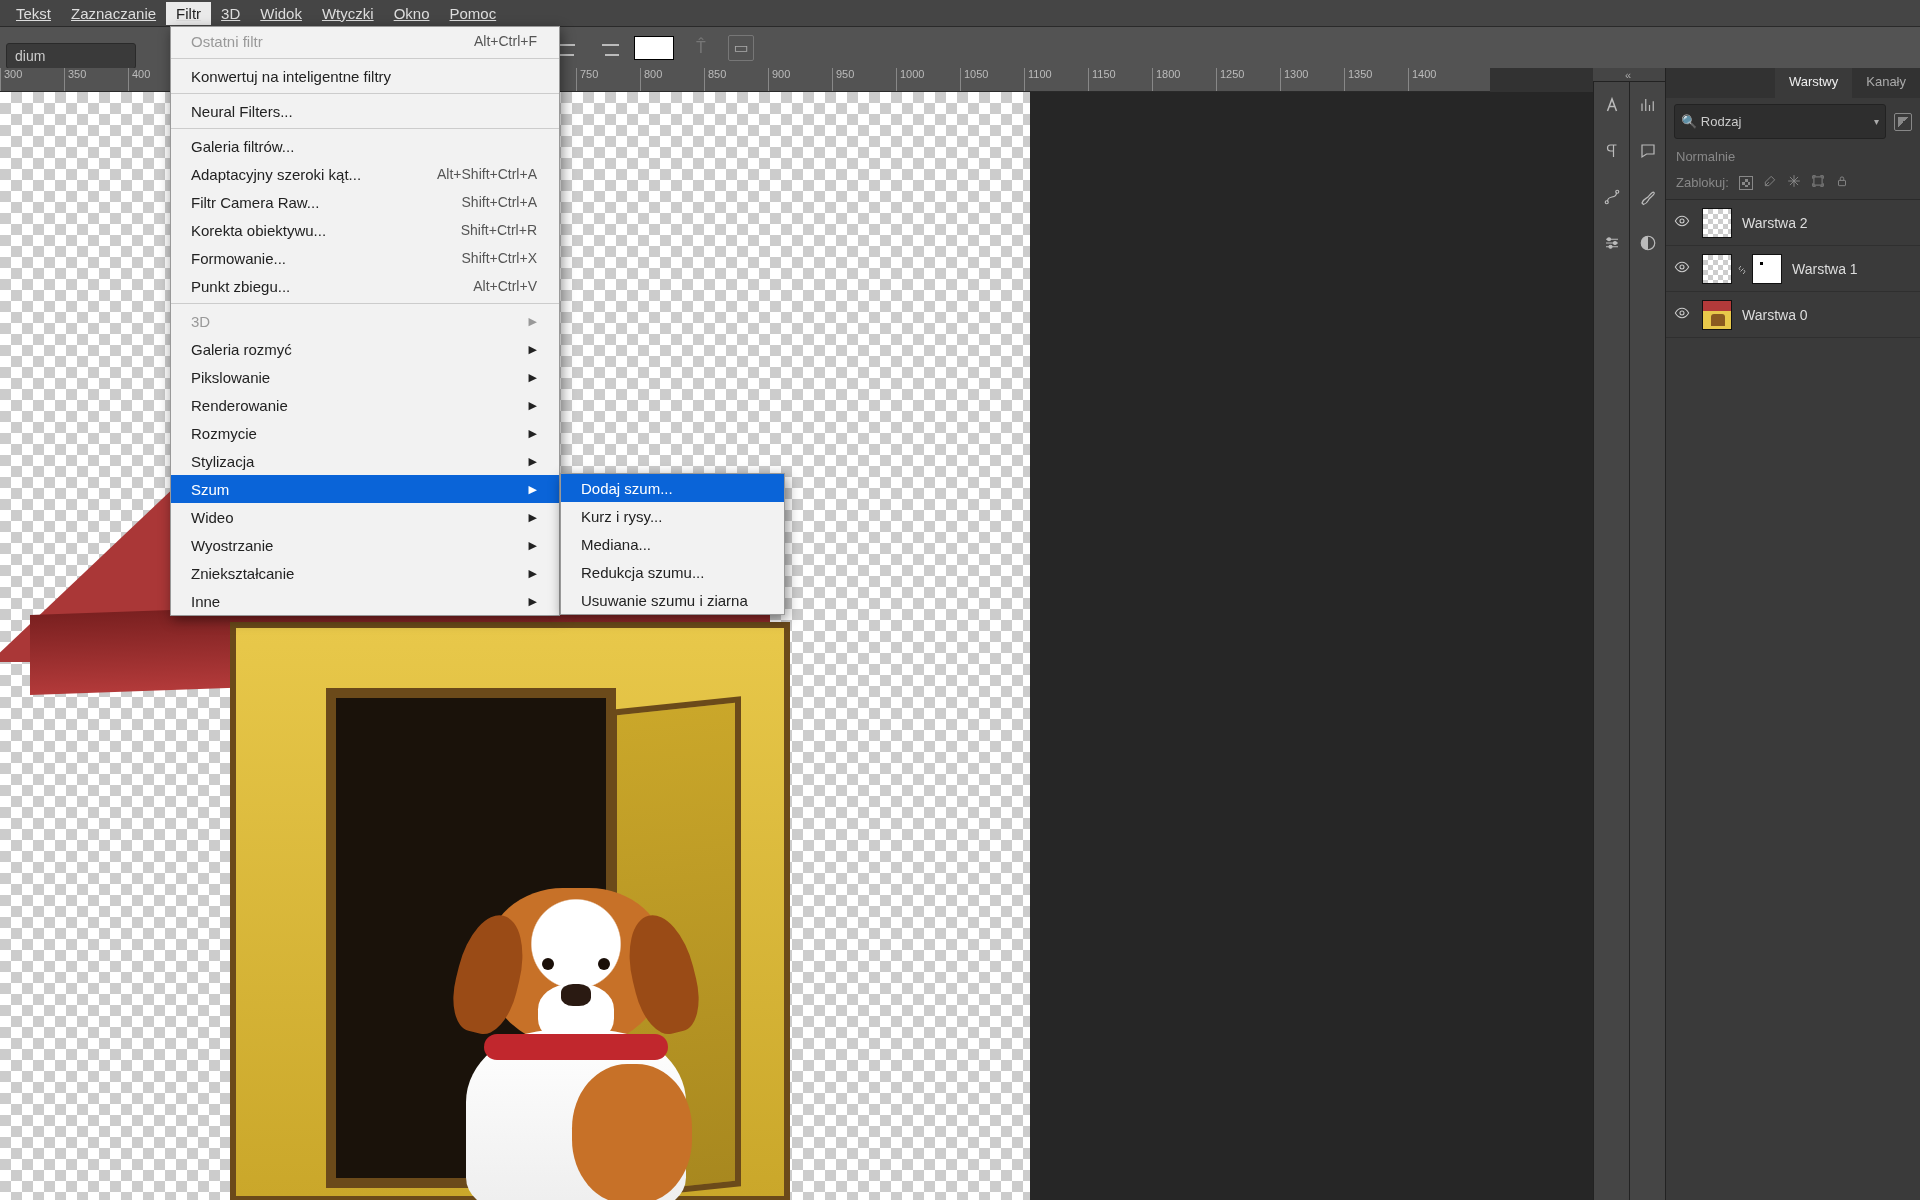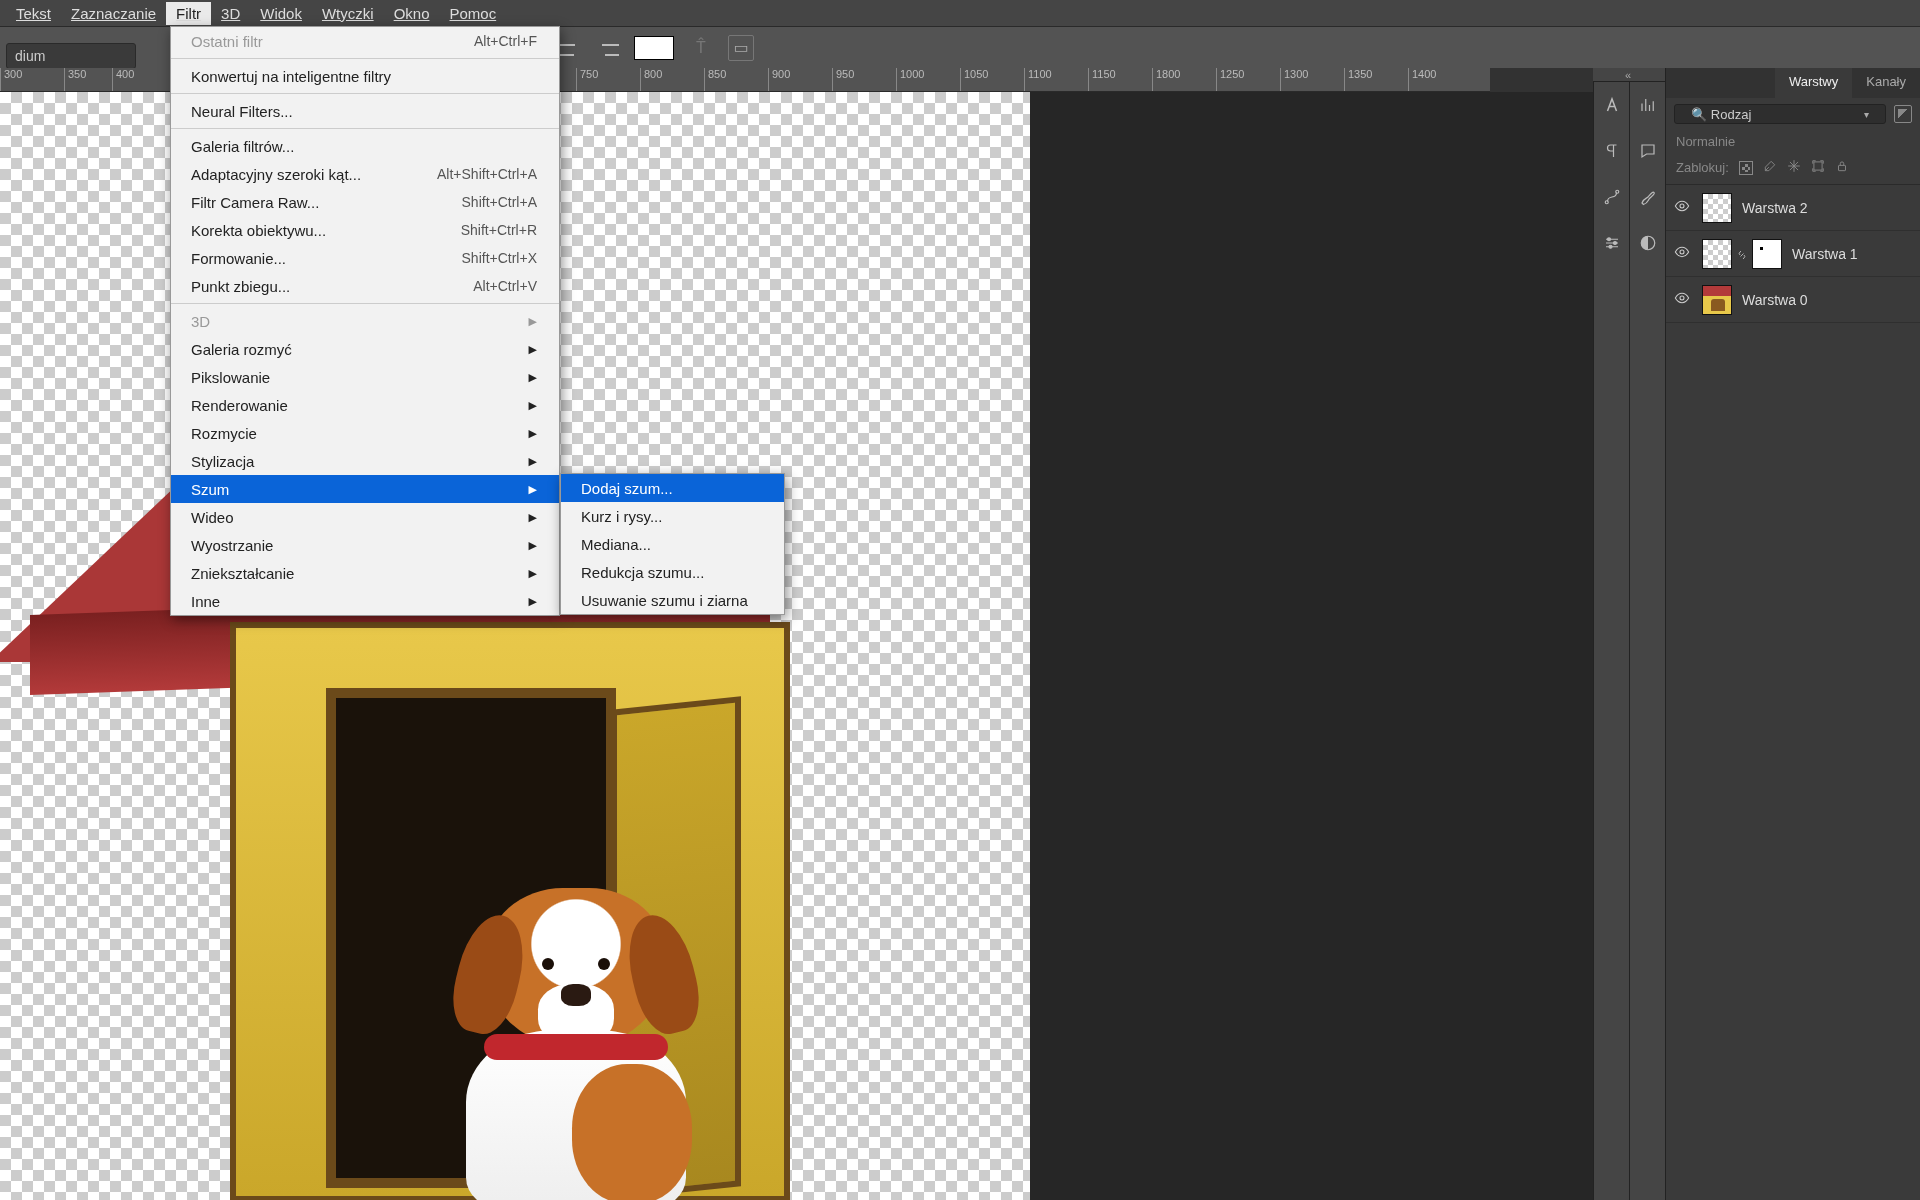--- a/index.html
+++ b/index.html
@@ -54,21 +54,21 @@
 .iconstrip.secondary { right: 291px; width: 36px; }
 .strip-collapse { position:absolute; right:255px; top:68px; width:72px; height:14px; background:#454545; border-bottom:1px solid #222; display:flex; justify-content:center; align-items:center; color:#aaa; font-size:11px; letter-spacing:2px; z-index:3;}
 .sicon { width: 22px; height: 22px; color: #bbb; display: flex; align-items: center; justify-content: center; font-size: 16px; }
 .sicon svg { width: 18px; height: 18px; stroke: #bbb; fill: none; stroke-width: 1.6; }
 
 .panelcol { position: absolute; right: 0; top: 68px; width: 255px; bottom: 0; background: #3a3a3a; border-left: 1px solid #222; display: flex; flex-direction: column; }
 .tabs { display: flex; background: #323232; height: 30px; font-size: 13px; justify-content: flex-end; }
 .tab { padding: 6px 14px; color: #aaa; }
 .tab.active { background: #3a3a3a; color: #eee; }
 .searchrow { display: flex; align-items: center; padding: 6px 8px; gap: 8px; }
-.search { flex: 1; background: #2e2e2e; border: 1px solid #222; height: 20px; border-radius: 3px; color: #ccc; font-size: 13px; padding: 0 16px; display: flex; align-items: center; justify-content: space-between; }
+.search { flex: 1; background: #2e2e2e; border: 1px solid #222; height: 35px; border-radius: 3px; color: #ccc; font-size: 13px; padding: 0 6px; display: flex; align-items: center; justify-content: space-between; }
 .search .chev { font-size: 10px; color: #aaa; }
 .thumb-icon { width:18px; height:18px; border:1px solid #888; border-radius:2px; position:relative; }
 .thumb-icon::after{ content:""; position:absolute; inset:3px; background:linear-gradient(135deg,#888 50%,transparent 50%);} 
 .blendrow { padding: 4px 10px 8px; color: #888; font-size: 13px; }
 .lockrow { display: flex; align-items: center; gap: 10px; padding: 2px 10px 8px; color: #888; font-size: 13px; border-bottom: 1px solid #2a2a2a; }
 .lockrow svg { width:14px; height:14px; stroke:#888; fill:none; stroke-width:1.6; }
 .lock-thumb { width:14px; height:14px; border:1px solid #888; position:relative; }
 .lock-thumb::after{content:""; position:absolute; inset:2px; background:repeating-conic-gradient(#888 0 25%, transparent 0 50%) 0 0/6px 6px;}
 
 .layerlist { flex: 0 0 auto; }
@@ -142,21 +142,21 @@
       </div>
     </div>
   <div class="opt-swatch"></div>
   <div class="opt-icon" style="color:#777">T̂</div>
   <div class="opt-icon box">▭</div>
 </div>
 
 <div class="ruler-h" id="ruler">
     <div class="rtick" style="left: 0px;">300</div>
     <div class="rtick" style="left: 64px;">350</div>
-    <div class="rtick" style="left: 112px;">400</div>
+    <div class="rtick" style="left: 128px;">400</div>
     <div class="rtick" style="left: 192px;">450</div>
     <div class="rtick" style="left: 256px;">500</div>
     <div class="rtick" style="left: 320px;">550</div>
     <div class="rtick" style="left: 384px;">600</div>
     <div class="rtick" style="left: 448px;">650</div>
     <div class="rtick" style="left: 512px;">700</div>
     <div class="rtick" style="left: 576px;">750</div>
     <div class="rtick" style="left: 640px;">800</div>
     <div class="rtick" style="left: 704px;">850</div>
     <div class="rtick" style="left: 768px;">900</div>

